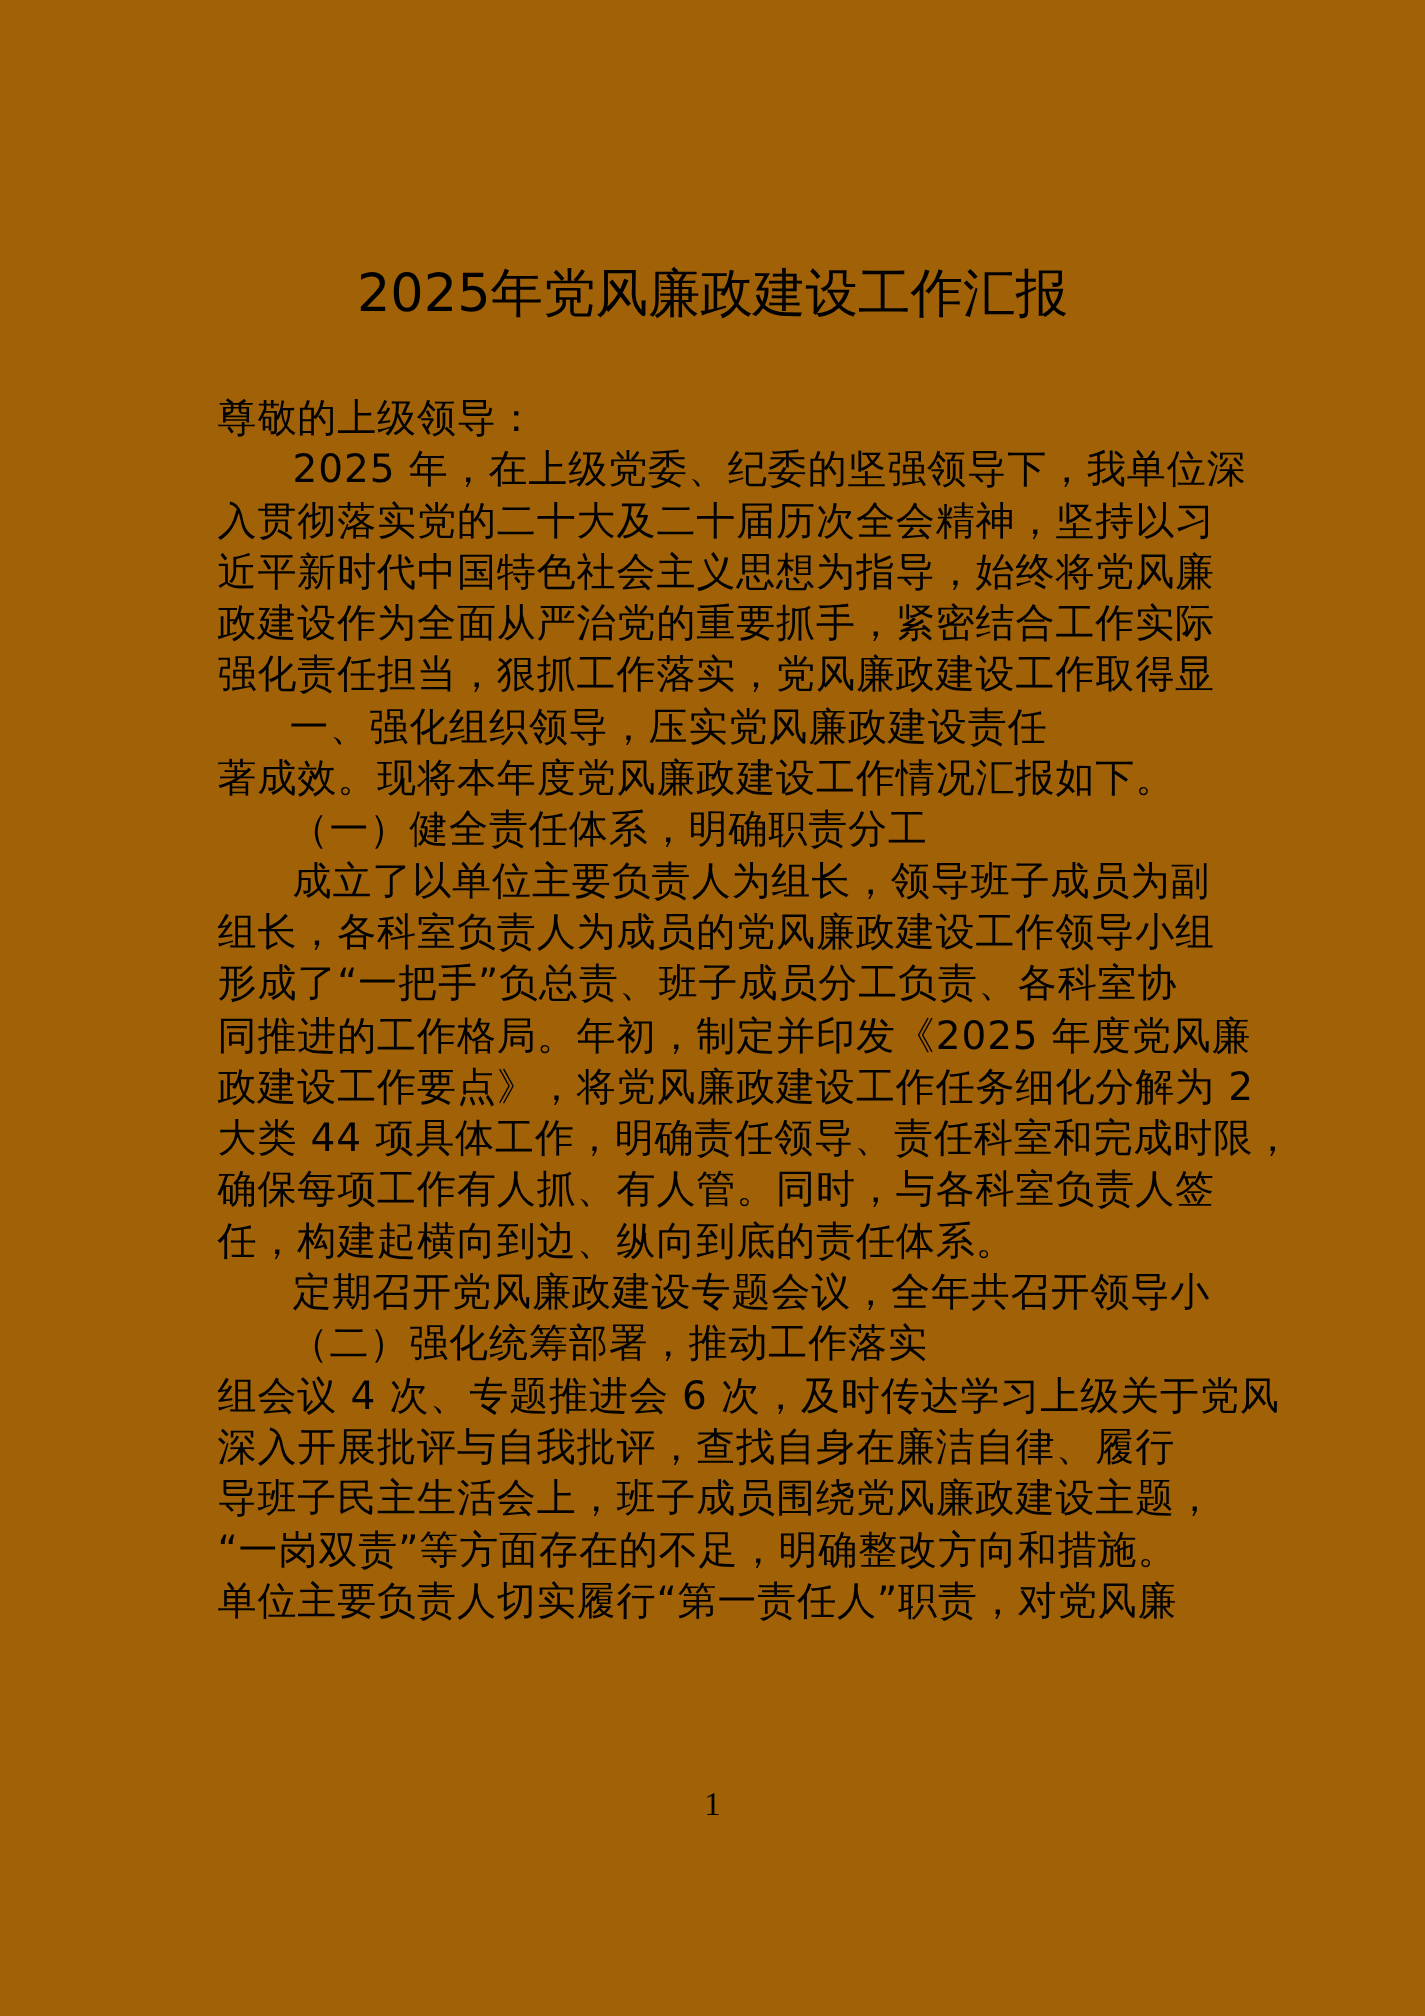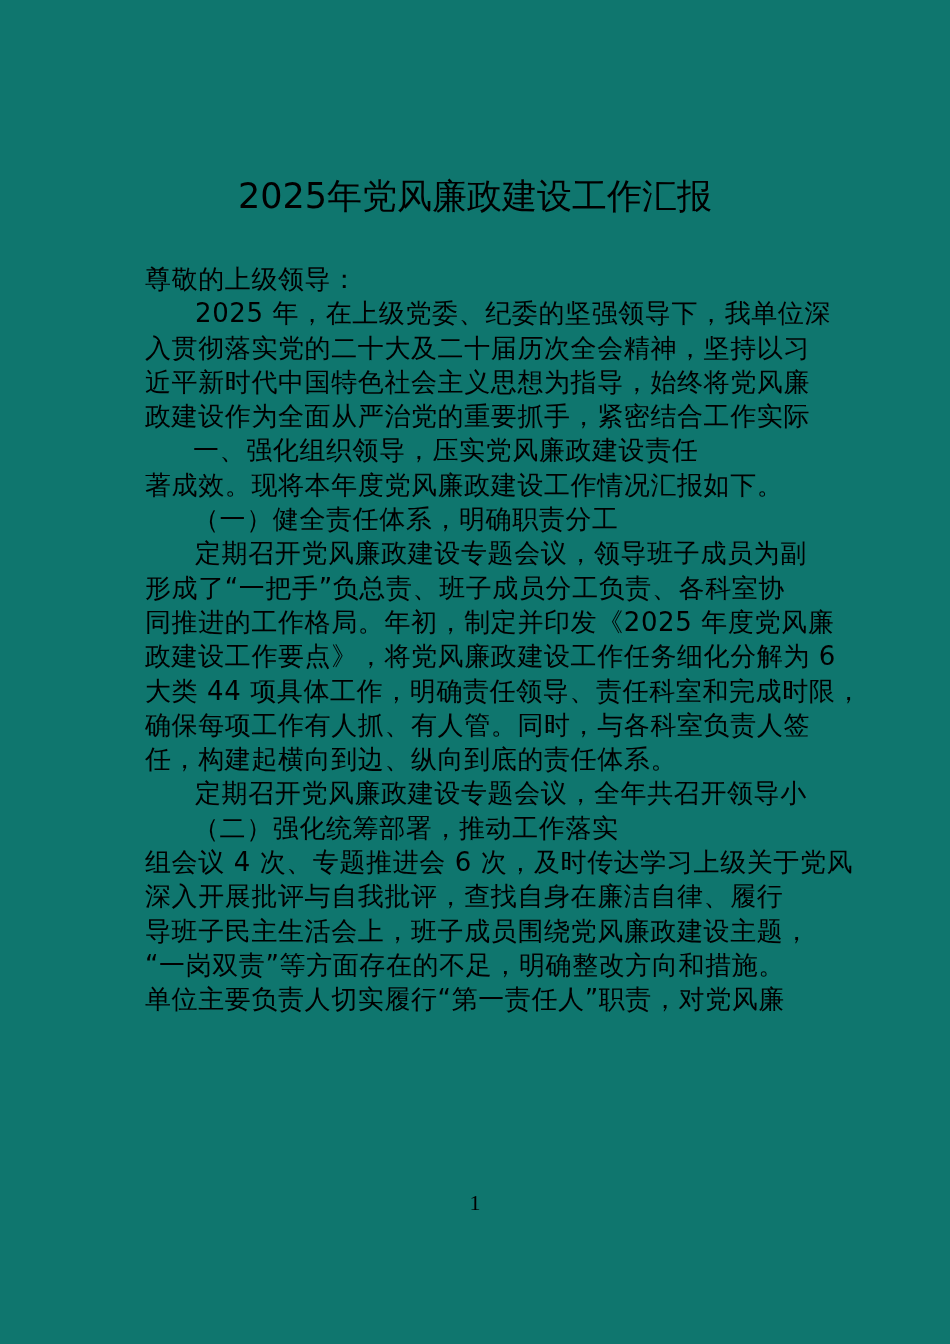--- a/index.html
+++ b/index.html
@@ -14,21 +14,21 @@
       overflow: hidden;
       font-family: "DejaVu Sans", "Liberation Sans", sans-serif;
       color: #000000;
     }
     .page {
       position: absolute;
       left: 0;
       top: 0;
       width: 950px;
       height: 1344px;
-      background: #0f766e;
+      background: #a16207;
     }
     .title {
       position: absolute;
       left: 0;
       width: 950px;
       top: 172px;
       text-align: center;
       font-size: 35px;
       line-height: 48px;
       letter-spacing: 0px;
@@ -67,27 +67,29 @@
 
 <div class="page">
   <div class="title">2025年党风廉政建设工作汇报</div>
 
   <div class="body-text">
     <span class="line">尊敬的上级领导：</span>
     <span class="line indent">2025 年，在上级党委、纪委的坚强领导下，我单位深</span>
     <span class="line">入贯彻落实党的二十大及二十届历次全会精神，坚持以习</span>
     <span class="line">近平新时代中国特色社会主义思想为指导，始终将党风廉</span>
     <span class="line">政建设作为全面从严治党的重要抓手，紧密结合工作实际</span>
+    <span class="line">强化责任担当，狠抓工作落实，党风廉政建设工作取得显</span>
     <span class="line indent-heading">一、强化组织领导，压实党风廉政建设责任</span>
     <span class="line">著成效。现将本年度党风廉政建设工作情况汇报如下。</span>
     <span class="line indent-sub">（一）健全责任体系，明确职责分工</span>
-    <span class="line indent">定期召开党风廉政建设专题会议，领导班子成员为副</span>
+    <span class="line indent">成立了以单位主要负责人为组长，领导班子成员为副</span>
+    <span class="line">组长，各科室负责人为成员的党风廉政建设工作领导小组</span>
     <span class="line">形成了“一把手”负总责、班子成员分工负责、各科室协</span>
     <span class="line">同推进的工作格局。年初，制定并印发《2025 年度党风廉</span>
-    <span class="line">政建设工作要点》，将党风廉政建设工作任务细化分解为 6</span>
+    <span class="line">政建设工作要点》，将党风廉政建设工作任务细化分解为 2</span>
     <span class="line">大类 44 项具体工作，明确责任领导、责任科室和完成时限，</span>
     <span class="line">确保每项工作有人抓、有人管。同时，与各科室负责人签</span>
     <span class="line">任，构建起横向到边、纵向到底的责任体系。</span>
     <span class="line indent">定期召开党风廉政建设专题会议，全年共召开领导小</span>
     <span class="line indent-sub">（二）强化统筹部署，推动工作落实</span>
     <span class="line">组会议 4 次、专题推进会 6 次，及时传达学习上级关于党风</span>
     <span class="line">深入开展批评与自我批评，查找自身在廉洁自律、履行</span>
     <span class="line">导班子民主生活会上，班子成员围绕党风廉政建设主题，</span>
     <span class="line">“一岗双责”等方面存在的不足，明确整改方向和措施。</span>
     <span class="line">单位主要负责人切实履行“第一责任人”职责，对党风廉</span>

